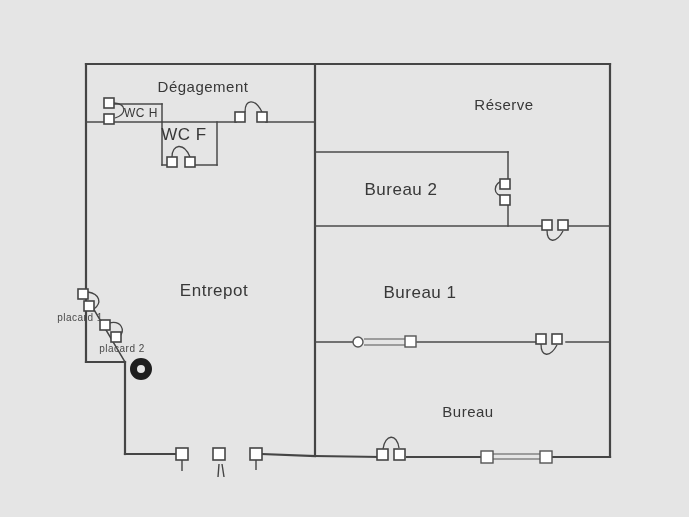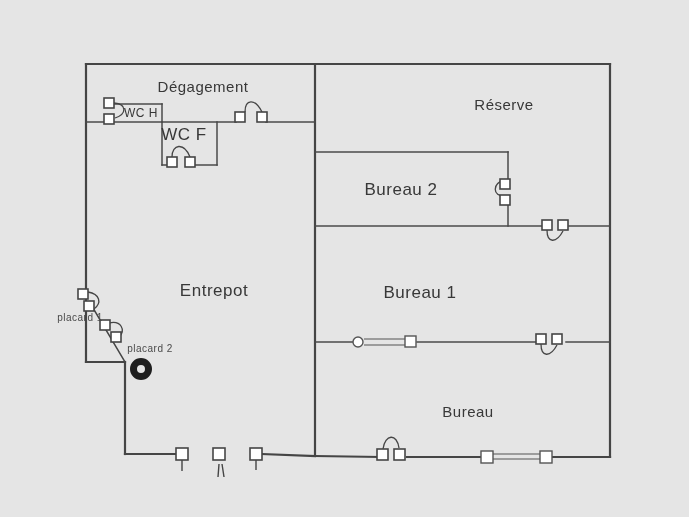--- a/index.html
+++ b/index.html
@@ -159,15 +159,15 @@
   <div class="lbl lbl-md" style="left:401px; top:190px;text-align:right;">Bureau 2</div>
 
   <div class="lbl lbl-md" style="left:403px; top:293px;margin-left:17px;">Bureau 1</div>
 
   <div class="lbl lbl-md" style="left:214px; top:291px;">Entrepot</div>
 
   <div class="lbl lbl-lg" style="left:468px; top:411px;">Bureau</div>
 
   <div class="lbl lbl-xs" style="left:80px; top:317px;">placard 1</div>
 
-  <div class="lbl lbl-xs" style="left:122px; top:348px;margin-left:28px;">placard 2</div>
+  <div class="lbl lbl-xs" style="left:122px; top:348px;">placard 2</div>
 
 </div>
 
 </body></html>

